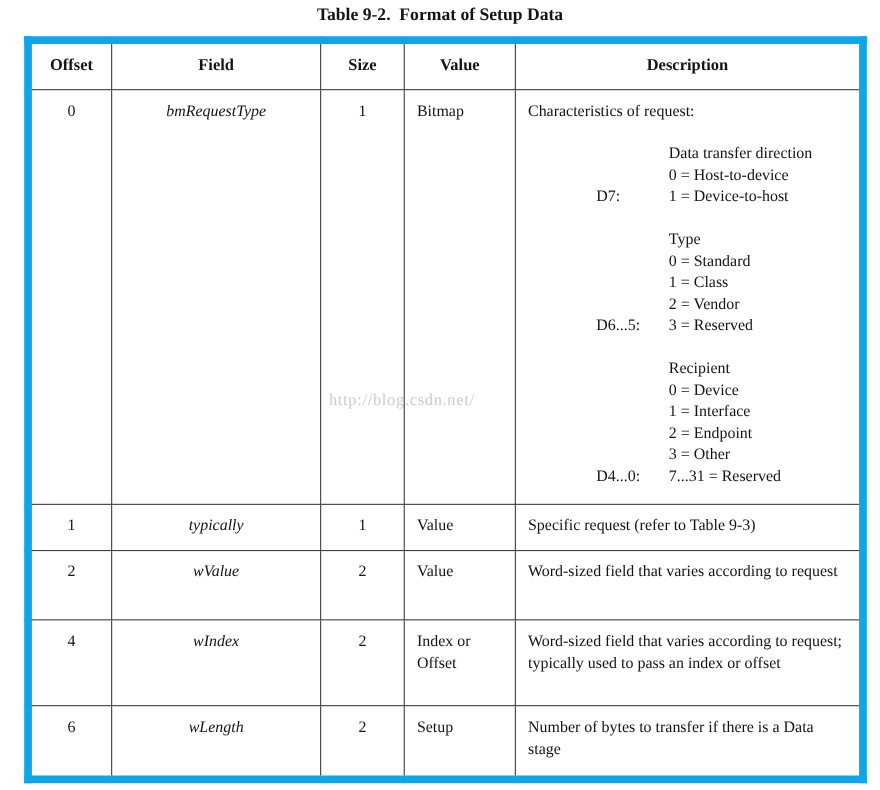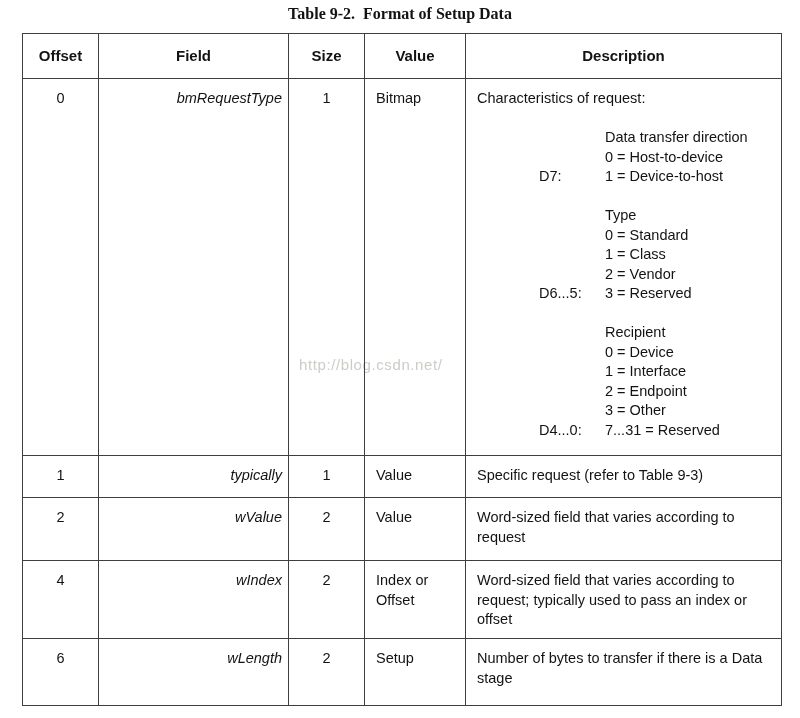--- a/index.html
+++ b/index.html
@@ -16,52 +16,53 @@
     text-align: center;
     font-family: "Liberation Serif", serif;
     font-weight: bold;
     font-size: 16px;
     white-space: pre;
   }
   .watermark {
     position: absolute;
     top: 356px; left: 299px;
     z-index: 0;
-    font-family: Liberation Sans, sans-serif;
+    font-family: Liberation Serif, serif;
     font-size: 15px;
     letter-spacing: 0.6px;
     color: #cdccc7;
   }
   table.setup-table {
     position: absolute;
     top: 33px; left: 22px;
     width: 759px;
     z-index: 1;
     border-collapse: collapse;
     table-layout: fixed;
-    border: 1px solid #0ea5e9;
+    border: 7px solid #0ea5e9;
     font-size: 14.5px;
     line-height: 19.5px;
+    font-family: Liberation Serif, serif;
   }
   .setup-table th, .setup-table td {
     border: 1.5px solid #3f3f3f;
     background: transparent;
     vertical-align: top;
   }
   .setup-table th {
     height: 45px;
     vertical-align: middle;
     text-align: center;
     font-weight: bold;
     font-size: 15px;
   }
   .setup-table td { padding: 10px 6px 8px; }
   .c { text-align: center; }
   .l { text-align: left; padding-left: 11px !important; padding-right: 9px !important; }
-  .field { font-style: italic; text-align: right; }
+  .field { font-style: italic; }
   .desc-intro { margin-bottom: 16px; }
   .bit-group { display: flex; margin-top: 19.5px; padding-left: 62px; align-items: flex-end; }
   .bit-group:first-of-type { margin-top: 19.5px; }
   .bit-label { width: 66px; flex: 0 0 66px; }
   .bit-lines { flex: 1; }
 </style>
 </head>
 <body>
 
 <div class="doc-title">Table 9-2.  Format of Setup Data</div>

